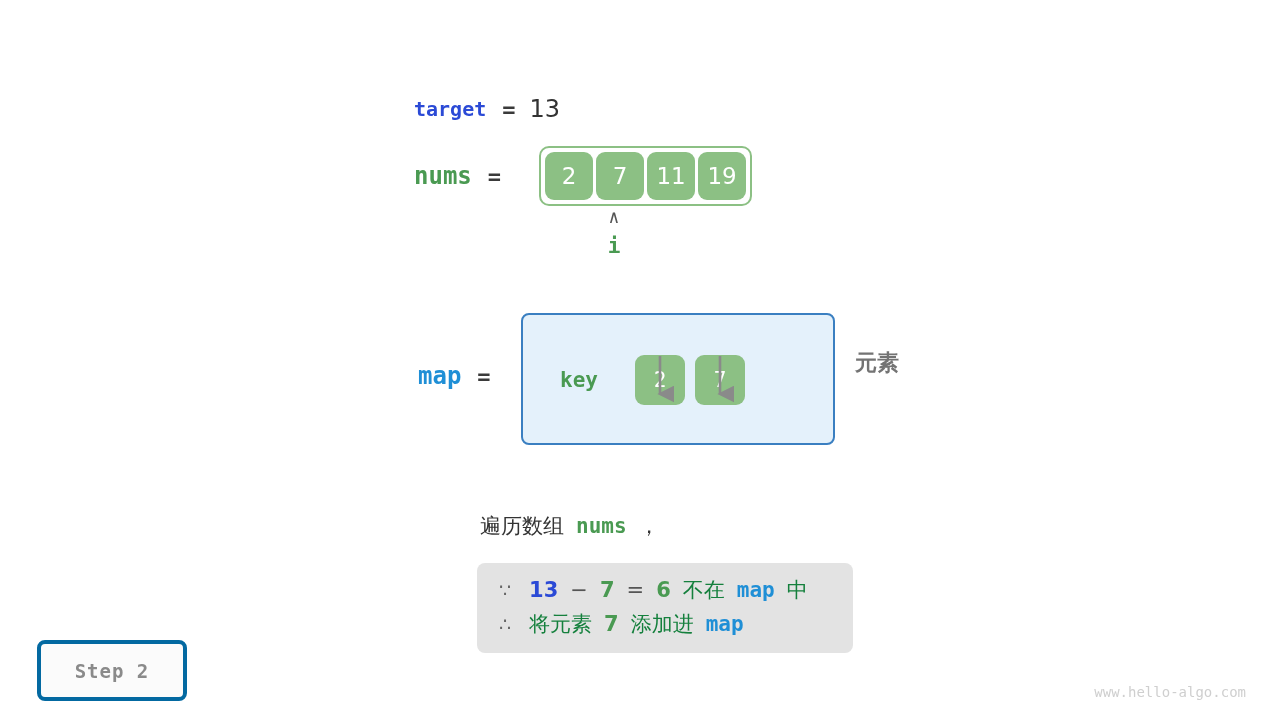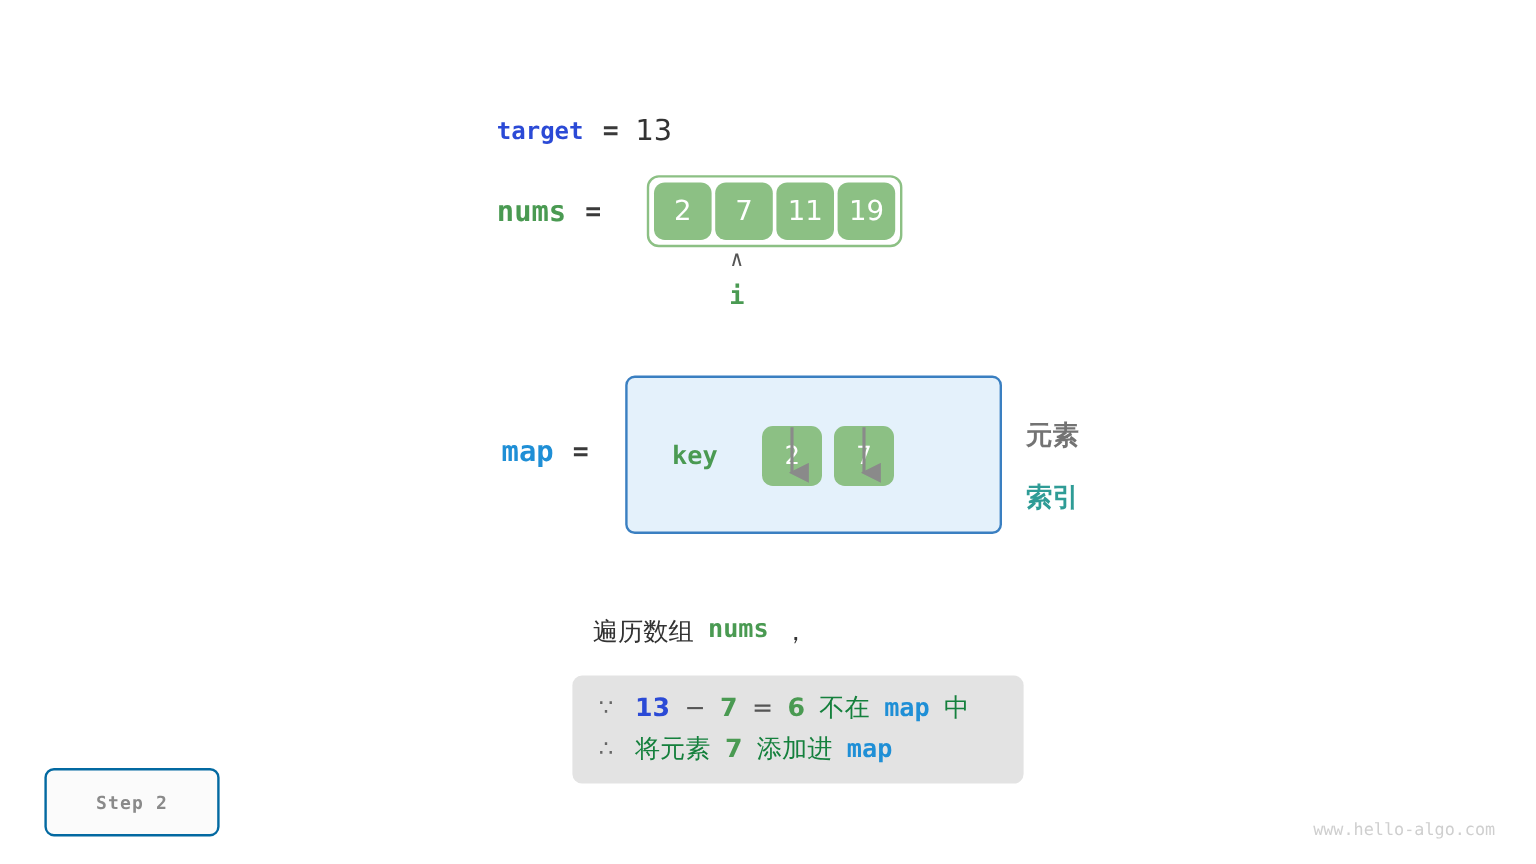--- a/index.html
+++ b/index.html
@@ -190,24 +190,24 @@
     height: 52px;
     display: flex;
     align-items: center;
   }
   .side-el { color: #737373; }
   .side-idx { color: #2f9c96; }
 
   
   .caption {
     position: absolute;
-    left: 494px;
+    left: 480px;
     top: 512px;
     display: flex;
-    align-items: flex-start;
+    align-items: center;
     font-size: 21px;
     color: #333333;
   }
   .caption .kw {
     font-family: "DejaVu Sans Mono", monospace;
     font-weight: bold;
     font-size: 21px;
     margin: 0 12px;
     color: #4a9a52;
   }
@@ -260,29 +260,29 @@
   }
   .tok-cn { color: #15803d; }
 
   
   .step-badge {
     position: absolute;
     left: 37px;
     top: 640px;
     width: 142px;
     height: 53px;
-    border: 2px solid #0369a1;
+    border: 4px solid #0369a1;
     border-radius: 8px;
     background: #fbfbfb;
     display: flex;
     align-items: center;
     justify-content: center;
     font-family: "DejaVu Sans Mono", monospace;
     font-weight: bold;
-    font-size: 15px;
+    font-size: 19px;
     color: #8a8a8a;
     letter-spacing: 1px;
   }
 
   
   .watermark {
     position: absolute;
     right: 34px;
     bottom: 20px;
     font-family: "DejaVu Sans Mono", monospace;
@@ -339,21 +339,20 @@
           <path d="M0,0 L3.2,6.4 L6.4,0 z" fill="#8a8a8a"></path>
         </marker>
       </defs>
       <line x1="137" y1="41" x2="137" y2="79" stroke="#8a8a8a" stroke-width="2.6" marker-end="url(#ah)"></line>
       <line x1="197" y1="41" x2="197" y2="79" stroke="#8a8a8a" stroke-width="2.6" marker-end="url(#ah)"></line>
     </svg>
   </div>
 
   <div class="side-labels">
     <div class="side-el">元素</div>
-    <div class="side-idx">索引</div>
   </div>
 
   <div class="caption">
     <span>遍历数组</span>
     <span class="kw">nums</span>
     <span class="comma">，</span>
   </div>
 
   <div class="explain">
     <div class="exp-line">

